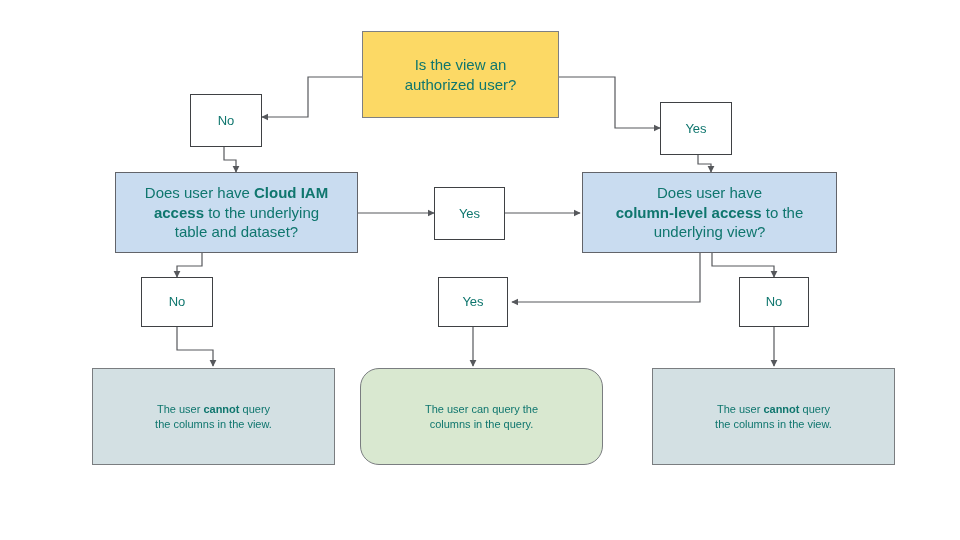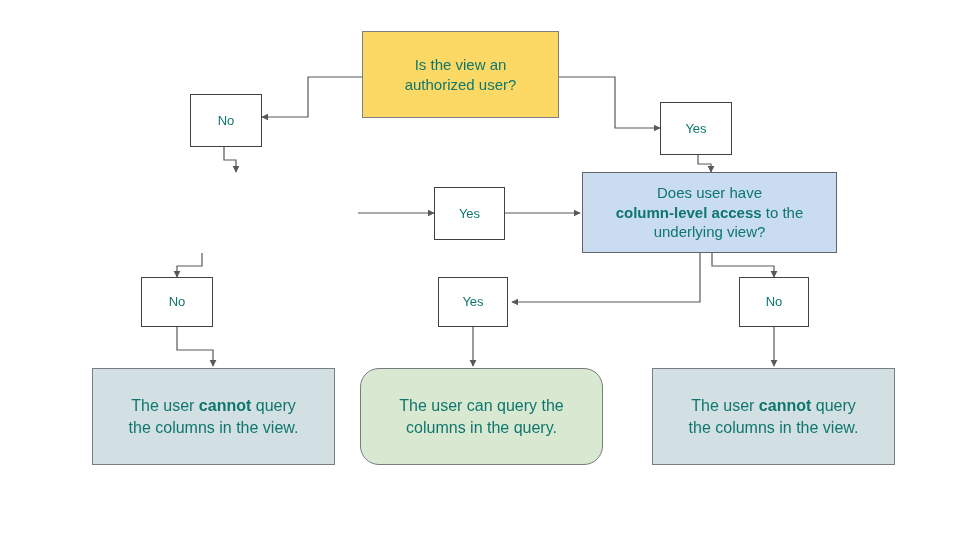--- a/index.html
+++ b/index.html
@@ -51,21 +51,21 @@
     background: #c9dcf0;
     border-color: #62646a;
   }
   .label-box {
     background: #ffffff;
     border: 1px solid #3f4144;
     font-size: 13px;
   }
   .terminal {
     border: 1px solid #7a7d80;
-    font-size: 16px;
+    font-size: 11px;
     padding: 2px 12px;
   }
   .terminal.neg {
     background: #d3e0e3;
   }
   .terminal.pos {
     background: #d9e8d0;
     border-radius: 19px;
   }
   .node b { font-weight: bold; }
@@ -118,20 +118,27 @@
   </div>
 
   <div class="node label-box" style="left:190px; top:94px; width:72px; height:53px;">
     <span>No</span>
   </div>
 
   <div class="node label-box" style="left:660px; top:102px; width:72px; height:53px;">
     <span>Yes</span>
   </div>
 
+  <div class="node decision question" style="left:115px; top:172px; width:243px; height:81px;">
+    <span>
+      <span class="txt"><span>Does user have </span><b>Cloud IAM</b></span>
+      <span class="txt"><b>access</b><span> to the underlying</span></span>
+      <span class="txt">table and dataset?</span>
+    </span>
+  </div>
 
   <div class="node label-box" style="left:434px; top:187px; width:71px; height:53px;">
     <span>Yes</span>
   </div>
 
   <div class="node decision question" style="left:582px; top:172px; width:255px; height:81px;">
     <span>
       <span class="txt">Does user have</span>
       <span class="txt"><b>column-level access</b><span> to the</span></span>
       <span class="txt">underlying view?</span>

